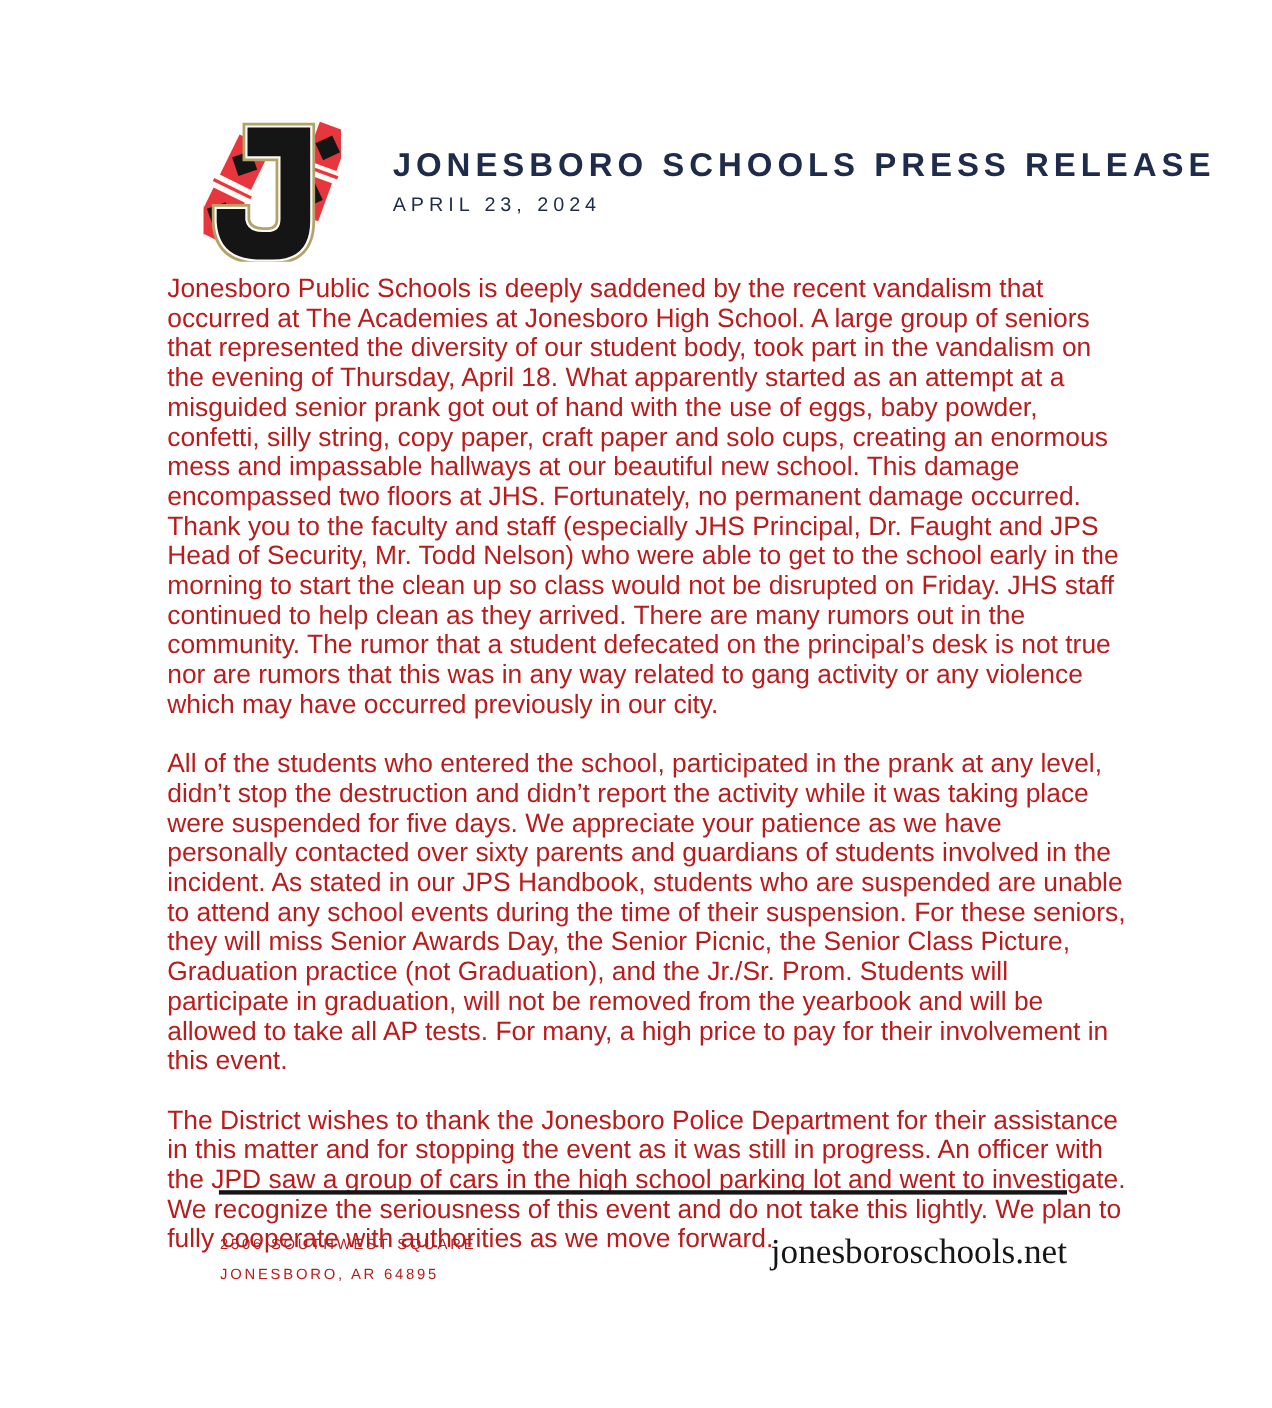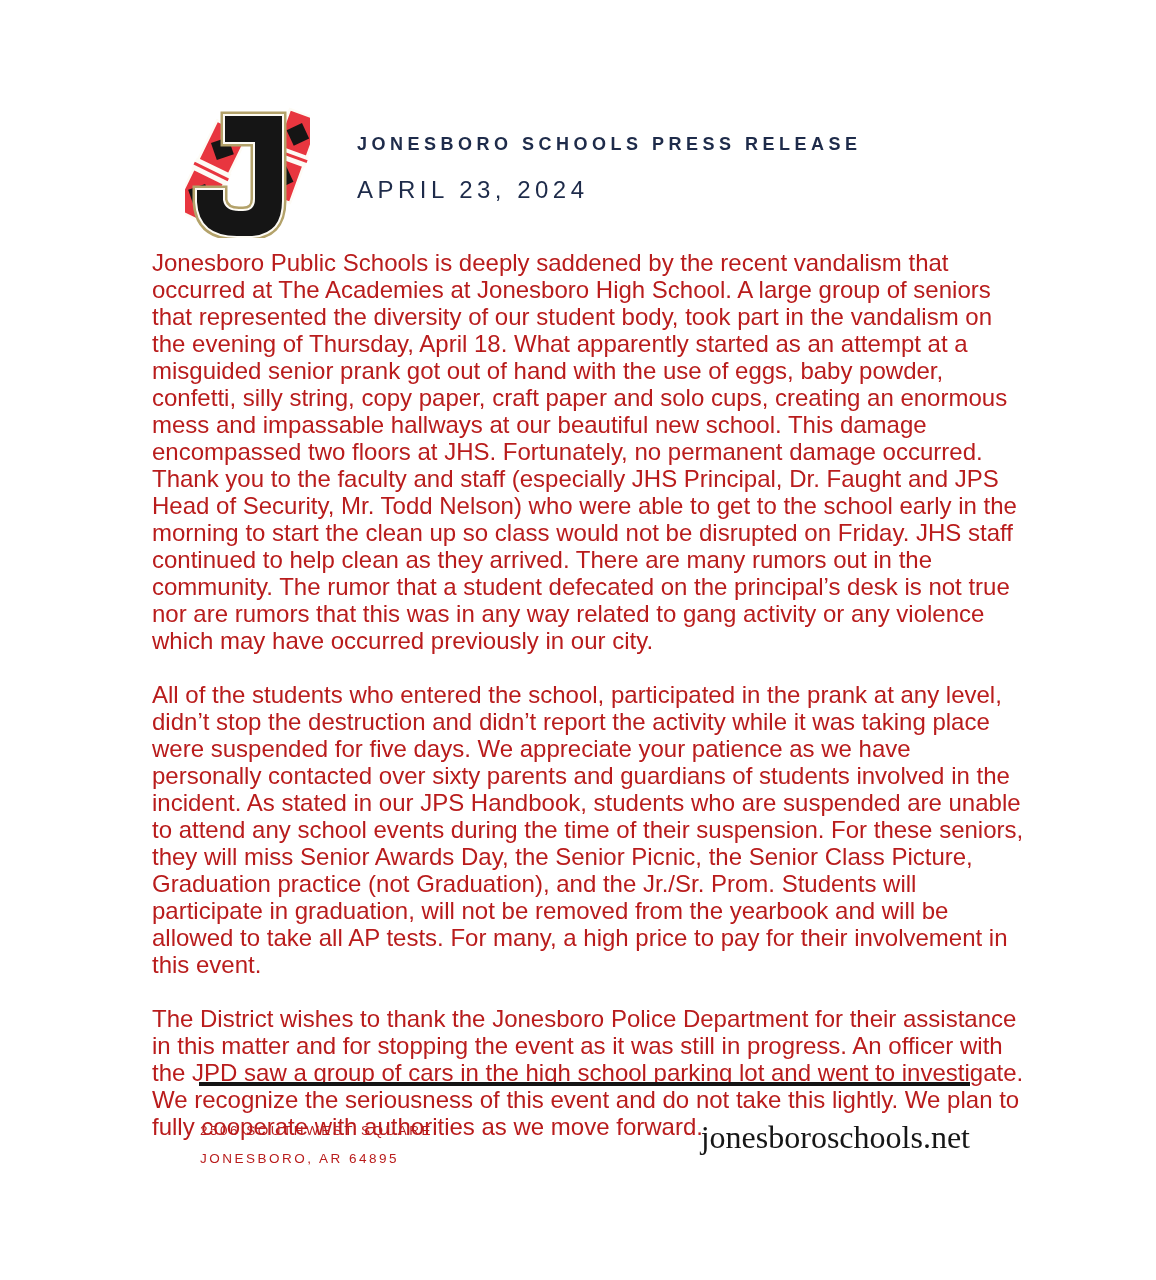--- a/index.html
+++ b/index.html
@@ -21,31 +21,31 @@
     position: absolute;
     left: 185px;
     top: 106px;
     width: 125px;
     height: 132px;
   }
   .title {
     position: absolute;
     left: 357px;
     top: 134px;
-    font-size: 18px;
+    font-size: 30px;
     font-weight: 700;
     letter-spacing: 4.5px;
     color: #1e2b4a;
     white-space: nowrap;
   }
   .date {
     position: absolute;
     left: 357px;
     top: 176px;
-    font-size: 24px;
+    font-size: 18px;
     font-weight: 400;
     letter-spacing: 4.5px;
     color: #1e2b4a;
     white-space: nowrap;
   }
 
   
   .content {
     position: absolute;
     left: 152px;

